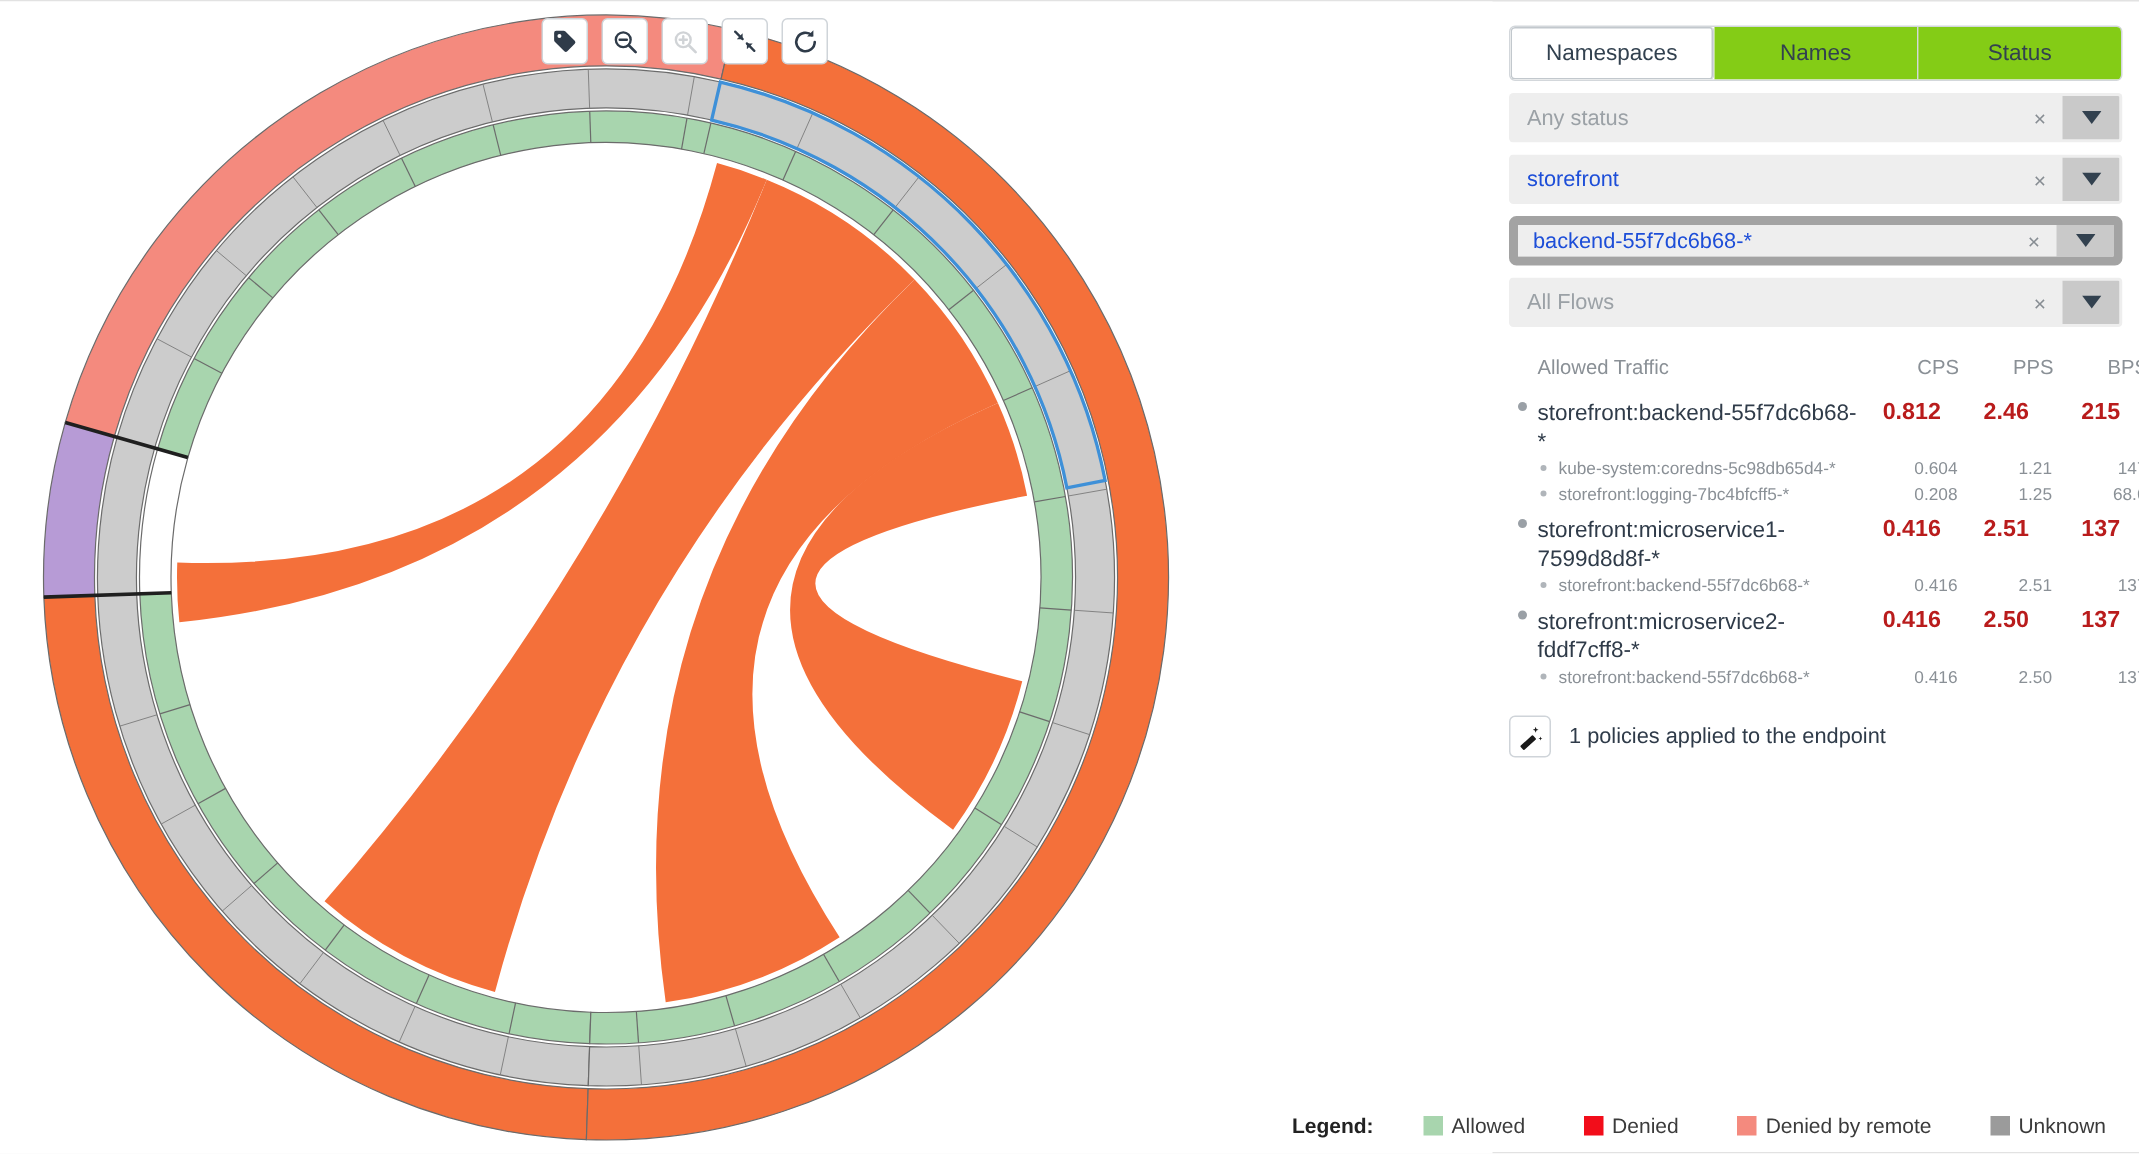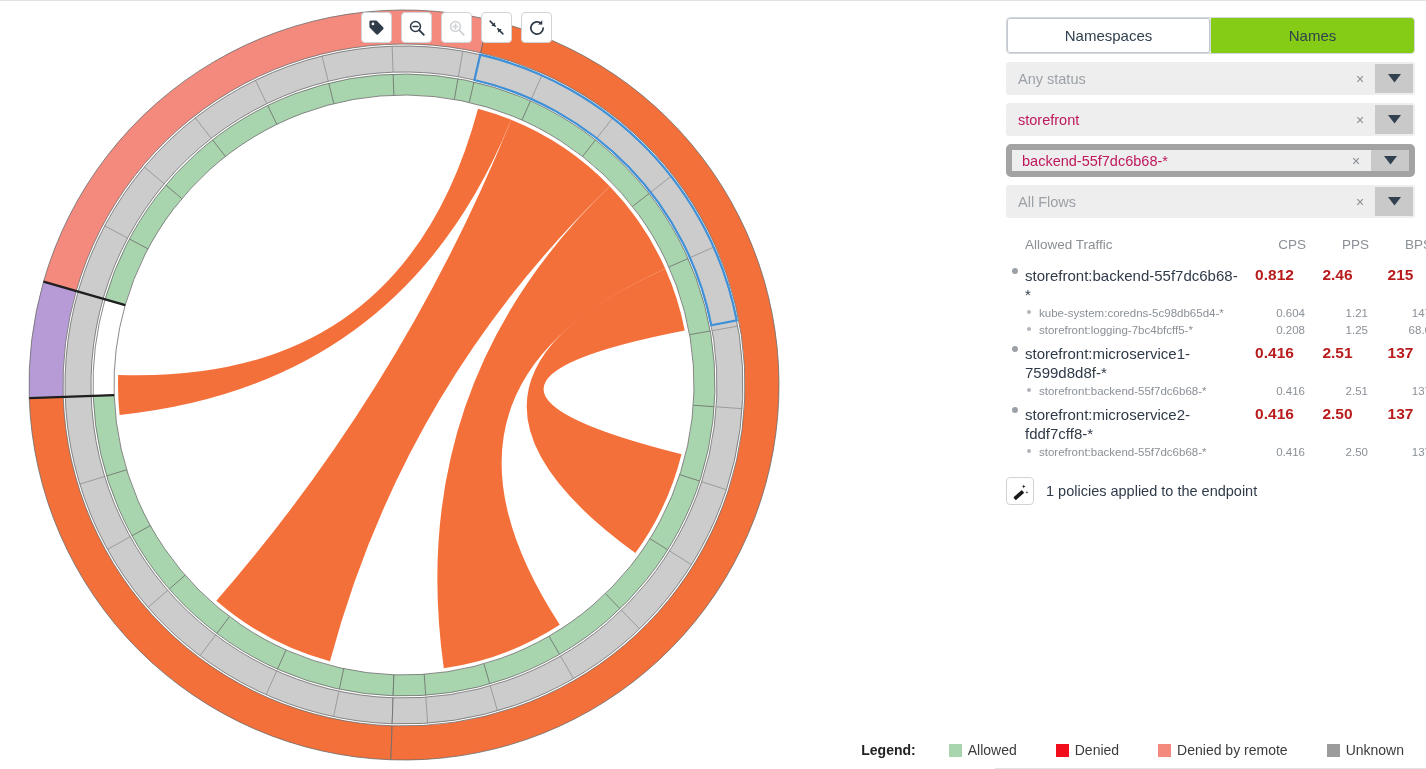--- a/index.html
+++ b/index.html
@@ -107,21 +107,21 @@
   .filter-row.focused {
     border: 6px solid #a3a3a3;
     border-radius: 5px;
   }
   .filter-value {
     flex: 1 1 auto;
     display: flex;
     align-items: center;
     padding-left: 10px;
     font-size: 14.5px;
-    color: #be185d;
+    color: #1d4ed8;
     background: #eeeeee;
     cursor: text;
   }
   .filter-value.placeholder { color: #9ba1a6; }
   .filter-clear {
     width: 30px;
     display: flex; align-items: center; justify-content: center;
     background: #eeeeee;
     color: #878d93;
     font-size: 14px;
@@ -361,20 +361,21 @@
         </svg>
       </div>
     </div>
   </div>
 
   <div id="side-panel">
 
     <div id="tabs">
       <div class="tab active">Namespaces</div>
       <div class="tab">Names</div>
+      <div class="tab">Status</div>
     </div>
 
     <div class="filter-row">
       <div class="filter-value placeholder">Any status</div>
       <div class="filter-clear">×</div>
       <div class="filter-caret">
         <svg width="13" height="9" viewBox="0 0 13 9">
             <path d="M0 0 H13 L6.5 8.6 Z" fill="#32414f"></path>
           </svg>
       </div>

